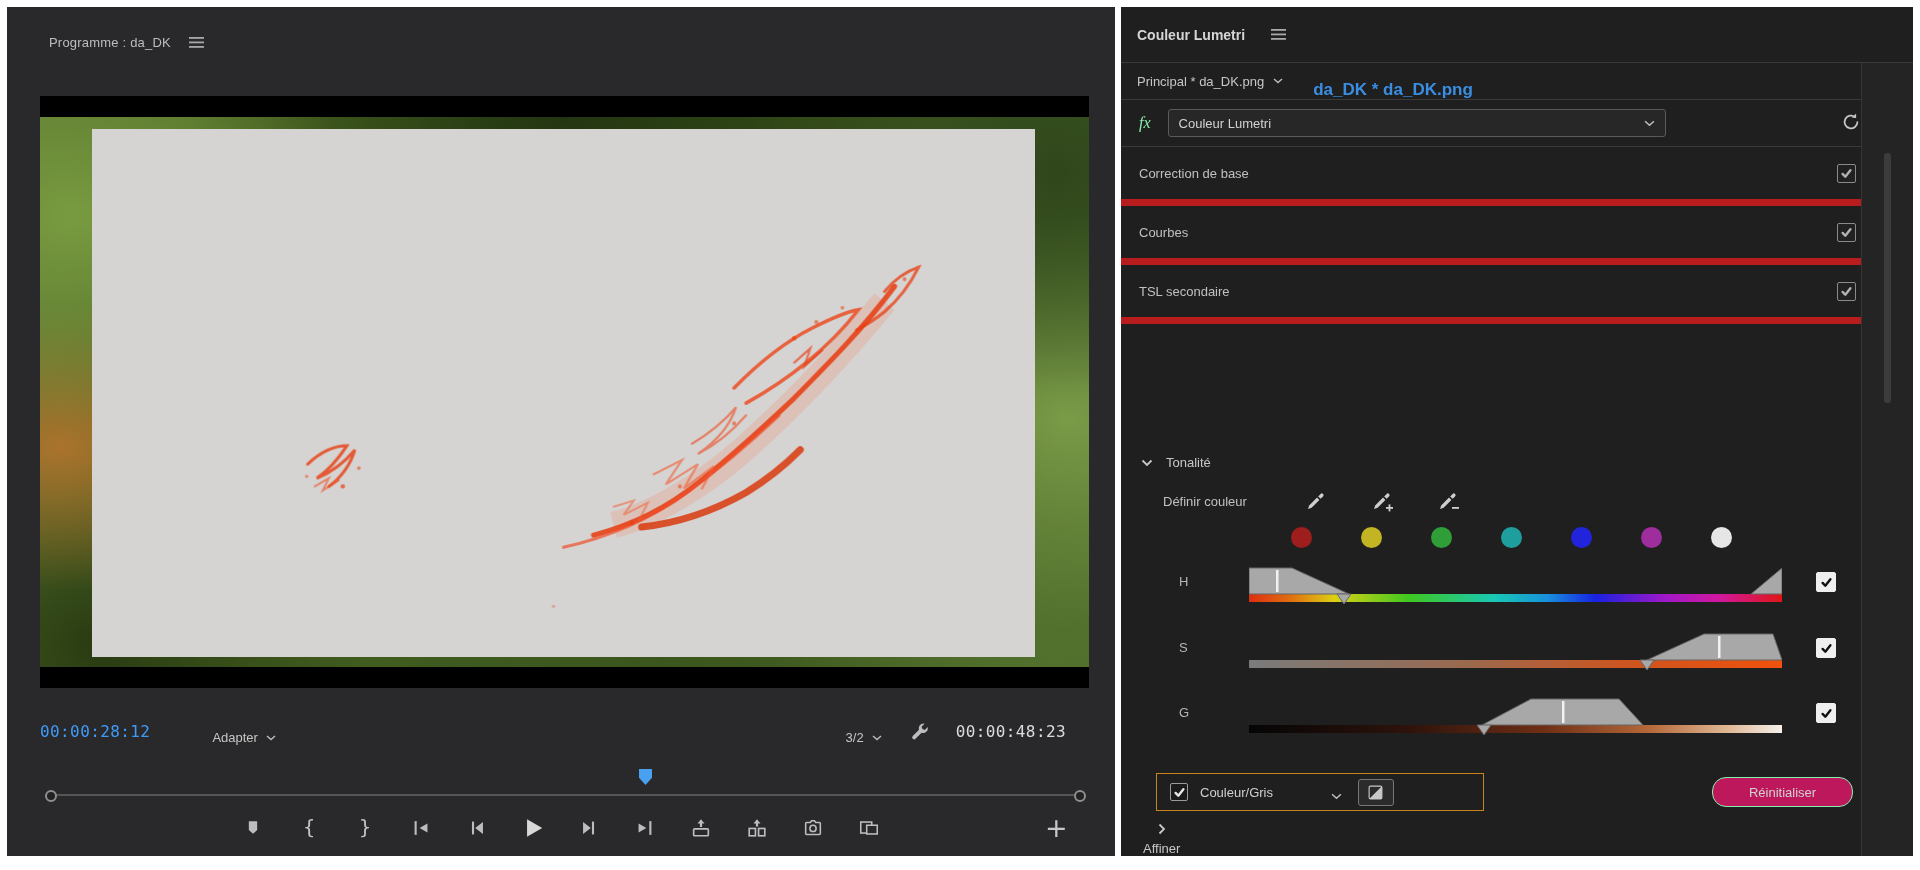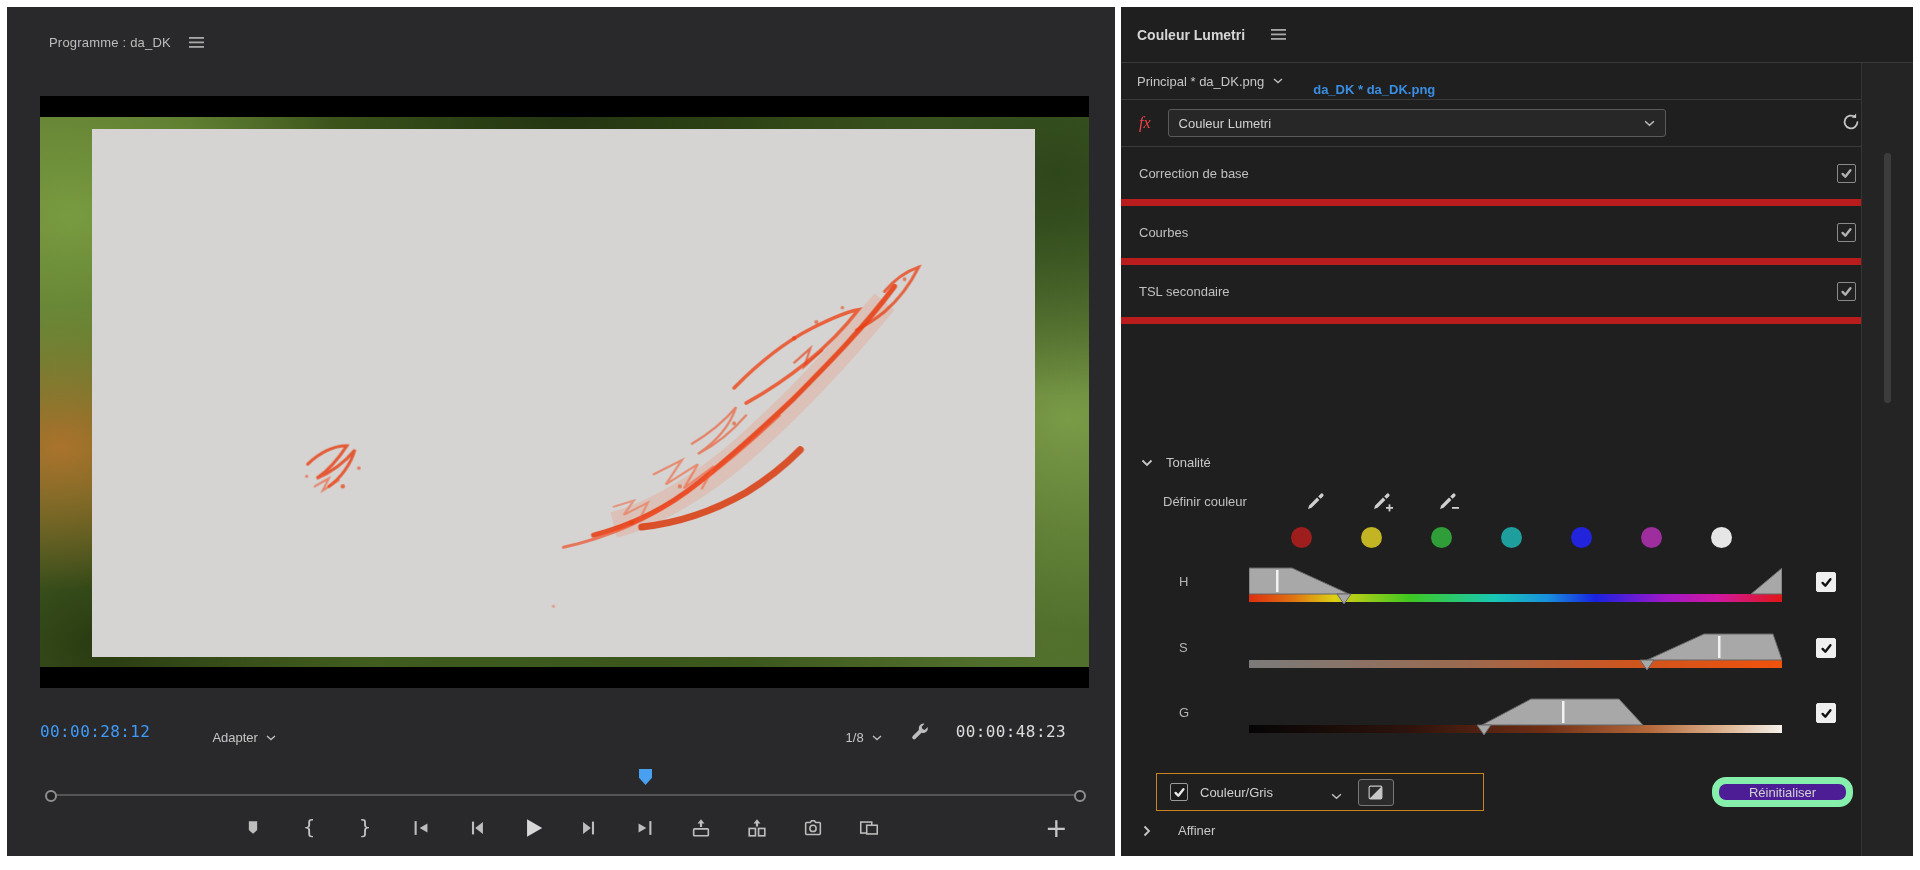--- a/index.html
+++ b/index.html
@@ -54,24 +54,24 @@
         color:#c6c6c6;font-size:27px;line-height:40px;cursor:pointer;font-family:"DejaVu Sans",sans-serif;}
 
   
   .lum{left:1121px;width:792px;background:#1f1f20;color:#c4c4c4;}
   .lum-header{position:absolute;left:0;right:0;top:0;height:56px;display:flex;align-items:center;gap:26px;
     padding-left:16px;border-bottom:1px solid #3a3a3a;box-sizing:border-box;}
   .lum-title{font-size:14px;font-weight:700;color:#d6d6d6;}
   .clip-row{position:absolute;left:0;right:0;top:56px;height:37px;display:flex;align-items:center;gap:30px;
     padding-left:16px;border-bottom:1px solid #3a3a3a;box-sizing:border-box;}
   .track-selector{display:inline-flex;align-items:center;gap:9px;font-size:13px;color:#c6c6c6;cursor:pointer;}
-  .clip-link{font-size:13px;font-weight:600;color:#3a8ee2;cursor:pointer;margin-top:17px;}
+  .clip-link{font-size:17px;font-weight:600;color:#3a8ee2;cursor:pointer;margin-top:17px;}
   .fx-row{position:absolute;left:0;right:0;top:93px;height:47px;display:flex;align-items:center;
     padding:0 50px 0 18px;border-bottom:1px solid #3a3a3a;box-sizing:border-box;}
-  .fx-glyph{font-family:"Liberation Serif","DejaVu Serif",serif;font-style:italic;font-size:16px;color:#ef4444;}
+  .fx-glyph{font-family:"Liberation Serif","DejaVu Serif",serif;font-style:italic;font-size:16px;color:#86efac;}
   .select-box{display:flex;align-items:center;justify-content:space-between;background:#272727;
     border:1px solid #5a5a5a;border-radius:3px;padding:0 10px;height:28px;color:#d2d2d2;font-size:13px;cursor:pointer;}
   .effect-select{margin-left:17px;width:498px;box-sizing:border-box;}
   .fx-reset{margin-left:auto;background:none;border:none;padding:0;width:24px;height:24px;cursor:pointer;}
 
   .sections{position:absolute;left:0;right:0;top:140px;}
   .section-row{height:59px;display:flex;align-items:center;justify-content:space-between;
     padding:0 57px 0 18px;border-bottom:7px solid #b91c1c;box-sizing:border-box;font-size:13px;color:#c0c0c0;}
 
   .chk{width:19px;height:19px;border:1px solid #8a8a8a;background:#212121;border-radius:2px;
@@ -97,24 +97,24 @@
   .slider-svg{position:absolute;left:128px;width:533px;height:46px;}
   .slider-chk{position:absolute;left:695px;}
 
   .mode-group{position:absolute;left:35px;top:331px;width:328px;height:38px;border:1px solid #c8821e;
     display:flex;align-items:center;padding:0 8px 0 13px;box-sizing:border-box;}
   .mode-label{margin-left:12px;font-size:13px;color:#d0d0d0;}
   .mode-select{display:flex;align-items:flex-end;cursor:pointer;}
   .mode-chev{margin-left:58px;}
   .split-btn{margin-left:16px;width:36px;height:27px;background:#2b2b2b;border:1px solid #777;border-radius:3px;
     display:inline-flex;align-items:center;justify-content:center;cursor:pointer;padding:0;}
-  .reset-button{position:absolute;left:591px;top:335px;width:141px;height:30px;background:#4c1d95;
-    border:7px solid #86efac;border-radius:14px;color:#d2d2d2;font-size:13px;cursor:pointer;
+  .reset-button{position:absolute;left:591px;top:335px;width:141px;height:30px;background:#be185d;
+    border:1px solid #86efac;border-radius:14px;color:#d2d2d2;font-size:13px;cursor:pointer;
     font-family:"Liberation Sans","DejaVu Sans",sans-serif;}
-  .affiner-row{position:absolute;left:22px;top:381px;display:flex;align-items:center;gap:27px;cursor:pointer;}
+  .affiner-row{position:absolute;left:22px;top:381px;display:flex;align-items:center;gap:6px;cursor:pointer;flex-direction:column;}
 
   .lum-divider{position:absolute;top:56px;bottom:0;left:740px;width:1px;background:#353535;}
   .lum-scrolltrack{position:absolute;top:56px;bottom:0;left:741px;right:0;background:#242425;}
   .lum-thumb{position:absolute;left:22px;top:90px;width:7px;height:250px;border-radius:3px;background:#3c3c3d;}
   .chev{display:block;}
 </style>
 </head>
 <body>
 
 <div class="app">
@@ -174,21 +174,21 @@
     <div class="pm-controls">
       <span class="tc tc-current">00:00:28:12</span>
       <span class="flat-select fit-select">
         <span>Adapter</span>
         <svg class="chev" width="10" height="6" viewBox="0 0 10 6">
             <polyline points="1,1 5,4.6 9,1" fill="none" stroke="#bdbdbd" stroke-width="1.4"></polyline>
           </svg>
       </span>
       <span class="right-cluster">
         <span class="flat-select">
-          <span>1/8</span>
+          <span>3/2</span>
           <svg class="chev" width="10" height="6" viewBox="0 0 10 6">
               <polyline points="1,1 5,4.6 9,1" fill="none" stroke="#bdbdbd" stroke-width="1.4"></polyline>
             </svg>
         </span>
         <span class="menu-icon">
           <svg width="22" height="22" viewBox="0 0 24 24">
             <path d="M21.5 7.6a5.2 5.2 0 0 1-6.7 6.2l-6.6 6.6a2.1 2.1 0 1 1-3-3l6.6-6.6a5.2 5.2 0 0 1 6.2-6.7l-3.2 3.2 1 2.5 2.5 1z" fill="#bdbdbd"></path>
           </svg>
         </span>
         <span class="tc tc-total">00:00:48:23</span>

